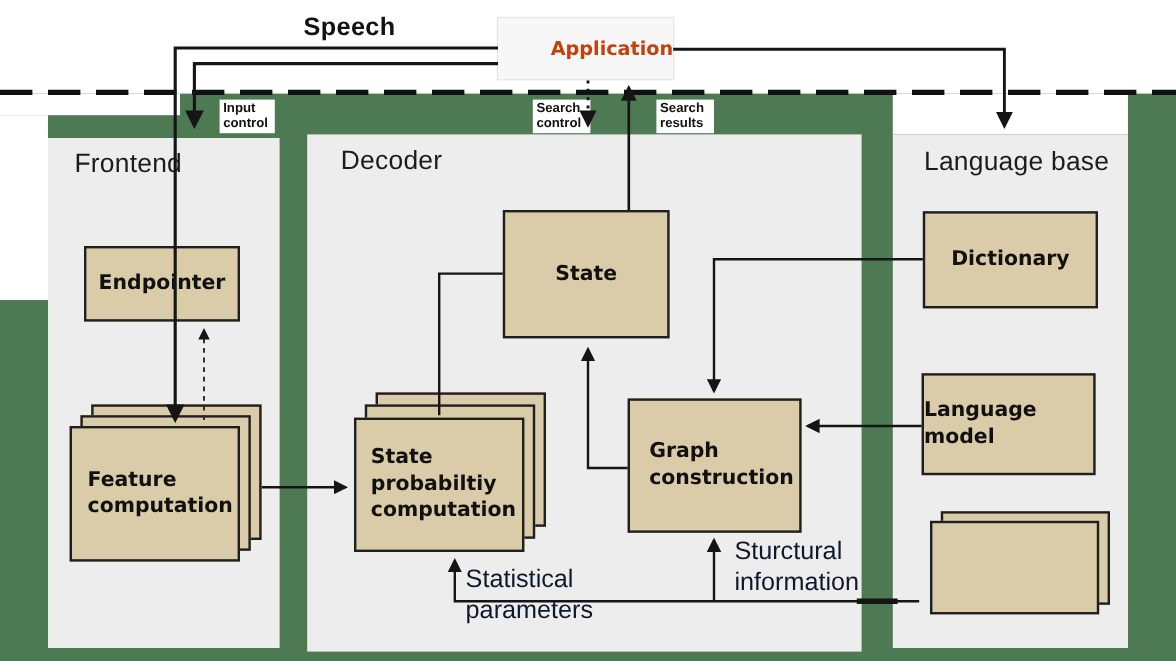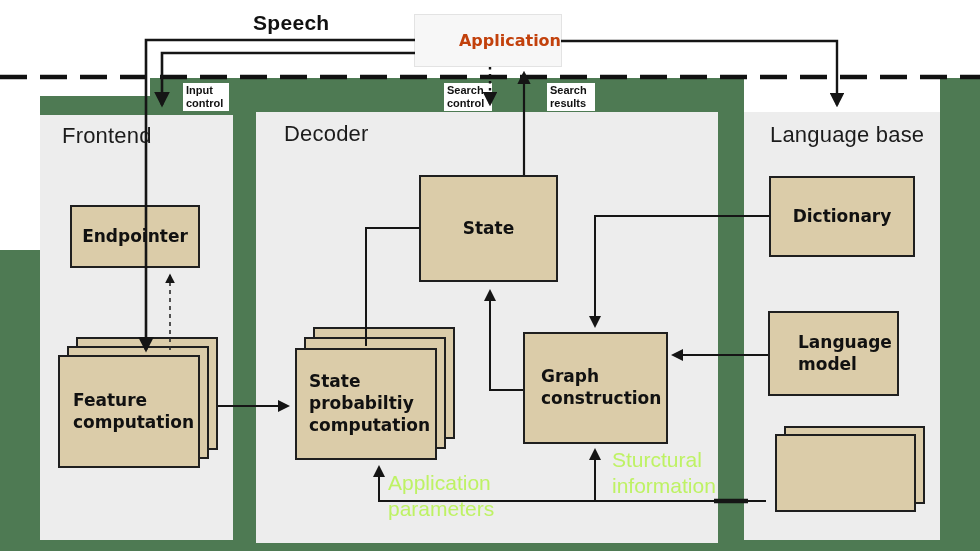--- a/index.html
+++ b/index.html
@@ -46,21 +46,21 @@
     color:#c2410c;font-family:"DejaVu Sans", sans-serif;font-weight:bold;font-size:16px;
     box-shadow:0 0 0 1px #e3e3e3;
   }
   
   .flow-label{
     position:absolute;color:#111;font-family:"Liberation Sans", sans-serif;
   }
   .small-label{
     font-size:11px;font-weight:bold;line-height:1.2;background:#ffffff;padding:1px 3px;margin-left:16px;
   }
-  .big-label{font-size:21px;line-height:1.25;color:#bef264;}
+  .big-label{font-size:21px;line-height:1.25;color:#0f172a;}
   .speech-label{
     font-size:21px;font-weight:bold;color:#111;font-family:"Liberation Sans", sans-serif;
     letter-spacing:.3px;
   }
   svg.overlay{position:absolute;left:0;top:0;z-index:30;}
   .z10{z-index:10;} .z20{z-index:20;}
 </style>
 </head>
 <body>
 
@@ -81,21 +81,21 @@
 <div class="app-box z20" style="left:415px;top:15px;width:146px;height:51px;">
   <span class="lbl">Application</span>
 </div>
 
 <div class="abs speech-label z20" style="left:253px;top:11px;">Speech</div>
 
 <div class="flow-label small-label z20" style="left:167px;top:83px;width:40px;">Input control</div>
 <div class="flow-label small-label z20" style="left:428px;top:83px;width:42px;">Search control</div>
 <div class="flow-label small-label z20" style="left:531px;top:83px;width:42px;">Search results</div>
 
-<div class="flow-label big-label z20" style="left:388px;top:470px;width:110px;">Application parameters</div>
+<div class="flow-label big-label z20" style="left:388px;top:470px;width:110px;">Statistical parameters</div>
 <div class="flow-label big-label z20" style="left:612px;top:447px;width:120px;">Sturctural information</div>
 
 <div class="box z20" style="left:70px;top:205px;width:130px;height:63px;">
   <span class="lbl">Endpointer</span>
 </div>
 
 <div class="stack z20" style="left:58px;top:337px;width:160px;height:117px;">
   <div class="sheet" style="left:18px;top:0;width:142px;height:113px;"></div>
   <div class="sheet" style="left:9px;top:9px;width:142px;height:113px;"></div>
   <div class="sheet front" style="left:0;top:18px;width:142px;height:113px;padding-left:13px;box-sizing:border-box;">
@@ -116,21 +116,21 @@
 </div>
 
 <div class="box left-text z20" style="left:523px;top:332px;width:145px;height:112px;padding-left:16px;">
   <span class="lbl" style="width:122px;">Graph construction</span>
 </div>
 
 <div class="box z20" style="left:769px;top:176px;width:146px;height:81px;">
   <span class="lbl">Dictionary</span>
 </div>
 
-<div class="box left-text z20" style="left:768px;top:311px;width:131px;height:85px;padding-left:28px;">
+<div class="box left-text z20" style="left:768px;top:311px;width:145px;height:85px;">
   <span class="lbl" style="width:95px;">Language model</span>
 </div>
 
 <div class="stack z20" style="left:766px;top:426px;width:162px;height:95px;">
   <div class="sheet" style="left:18px;top:0;width:141px;height:78px;"></div>
   <div class="sheet" style="left:9px;top:8px;width:141px;height:78px;"></div>
 </div>
 
 <svg class="overlay" width="980" height="551" viewBox="0 0 980 551">
   <defs>

